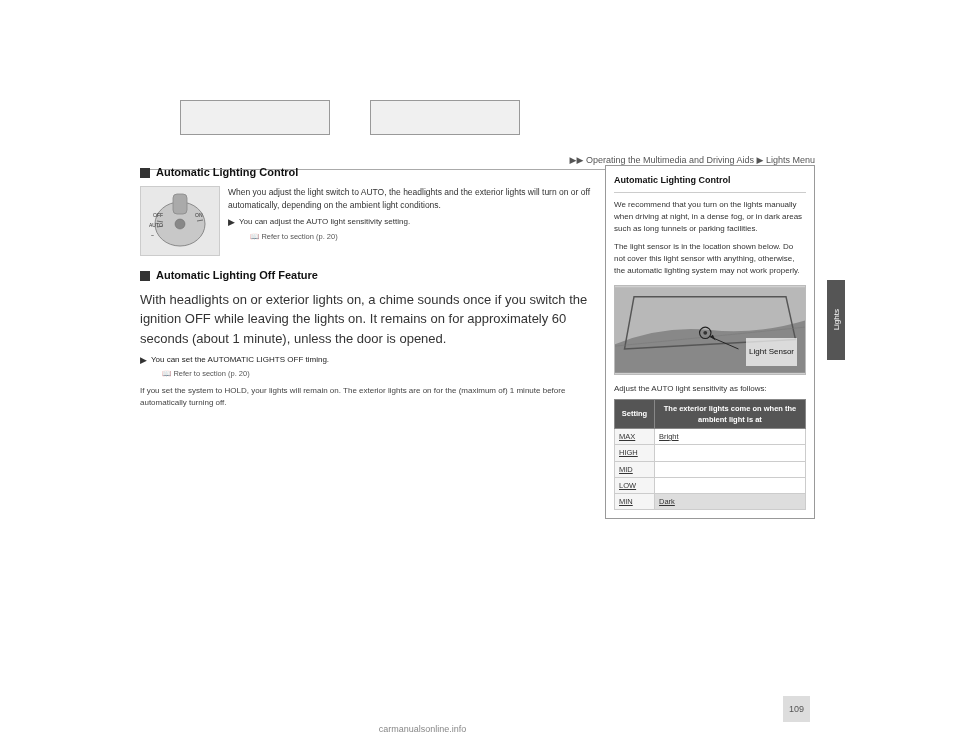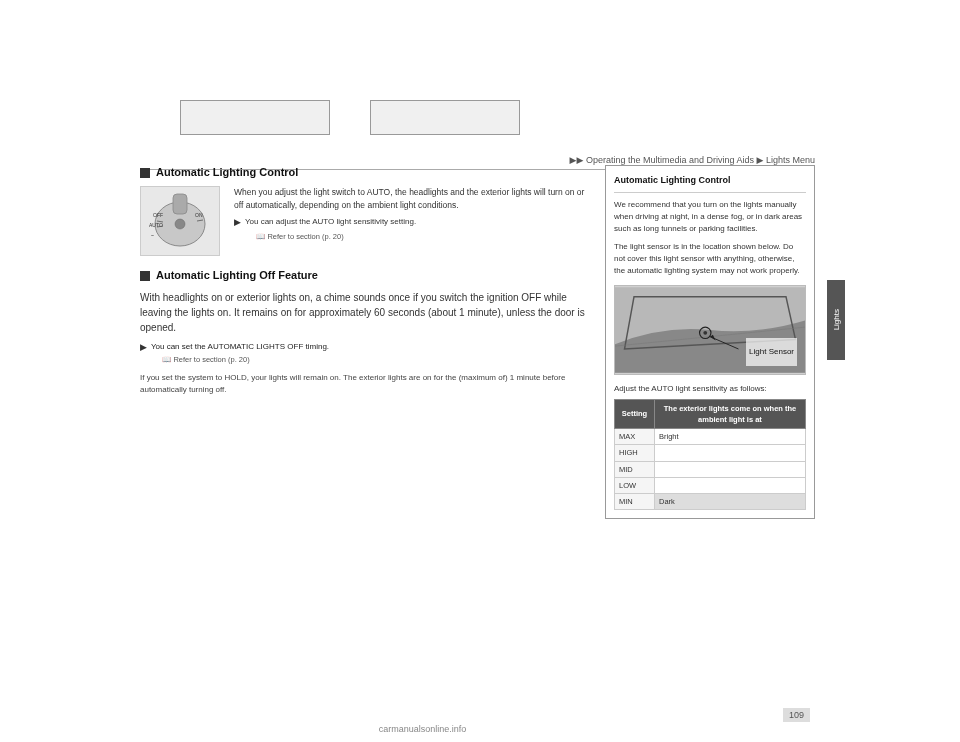--- a/index.html
+++ b/index.html
@@ -113,21 +113,21 @@
 
     .section-title {
       font-size: 11px;
       font-weight: bold;
       color: #111;
     }
 
     
     .control-image-area {
       display: flex;
-      gap: 14px;
+      gap: 8px;
       margin-bottom: 8px;
     }
 
     .dial-image {
       width: 80px;
       height: 70px;
       background: #e8e8e8;
       border: 1px solid #ccc;
       flex-shrink: 0;
       position: relative;
@@ -170,21 +170,21 @@
       font-size: 8px;
       color: #555;
     }
 
     
     .off-feature-section {
       margin-top: 8px;
     }
 
     .off-feature-body {
-      font-size: 10px;
+      font-size: 13px;
       color: #333;
       line-height: 1.5;
       margin-bottom: 6px;
     }
 
     .off-feature-note {
       font-size: 8px;
       color: #444;
       line-height: 1.5;
       margin-bottom: 4px;
@@ -265,20 +265,21 @@
       text-align: center;
       font-size: 7.5px;
       border: 1px solid #888;
     }
 
     .sensitivity-table td {
       padding: 2px 4px;
       border: 1px solid #ccc;
       font-size: 7.5px;
       text-align: left;
+      text-decoration: underline;
     }
 
     .setting-col {
       background: #f5f5f5;
       width: 40px;
     }
 
     .bright-cell {
       background: #fff;
       text-align: center;
@@ -302,21 +303,21 @@
     }
 
     
     .page-number {
       position: absolute;
       bottom: 20px;
       right: 35px;
       font-size: 9px;
       color: #555;
       background: #ddd;
-      padding: 2px 6px;
+      padding: 8px 6px;
     }
 
     
     .car-interior-svg {
       width: 100%;
       height: 100%;
     }
 
     .small-ref {
       font-size: 7.5px;

